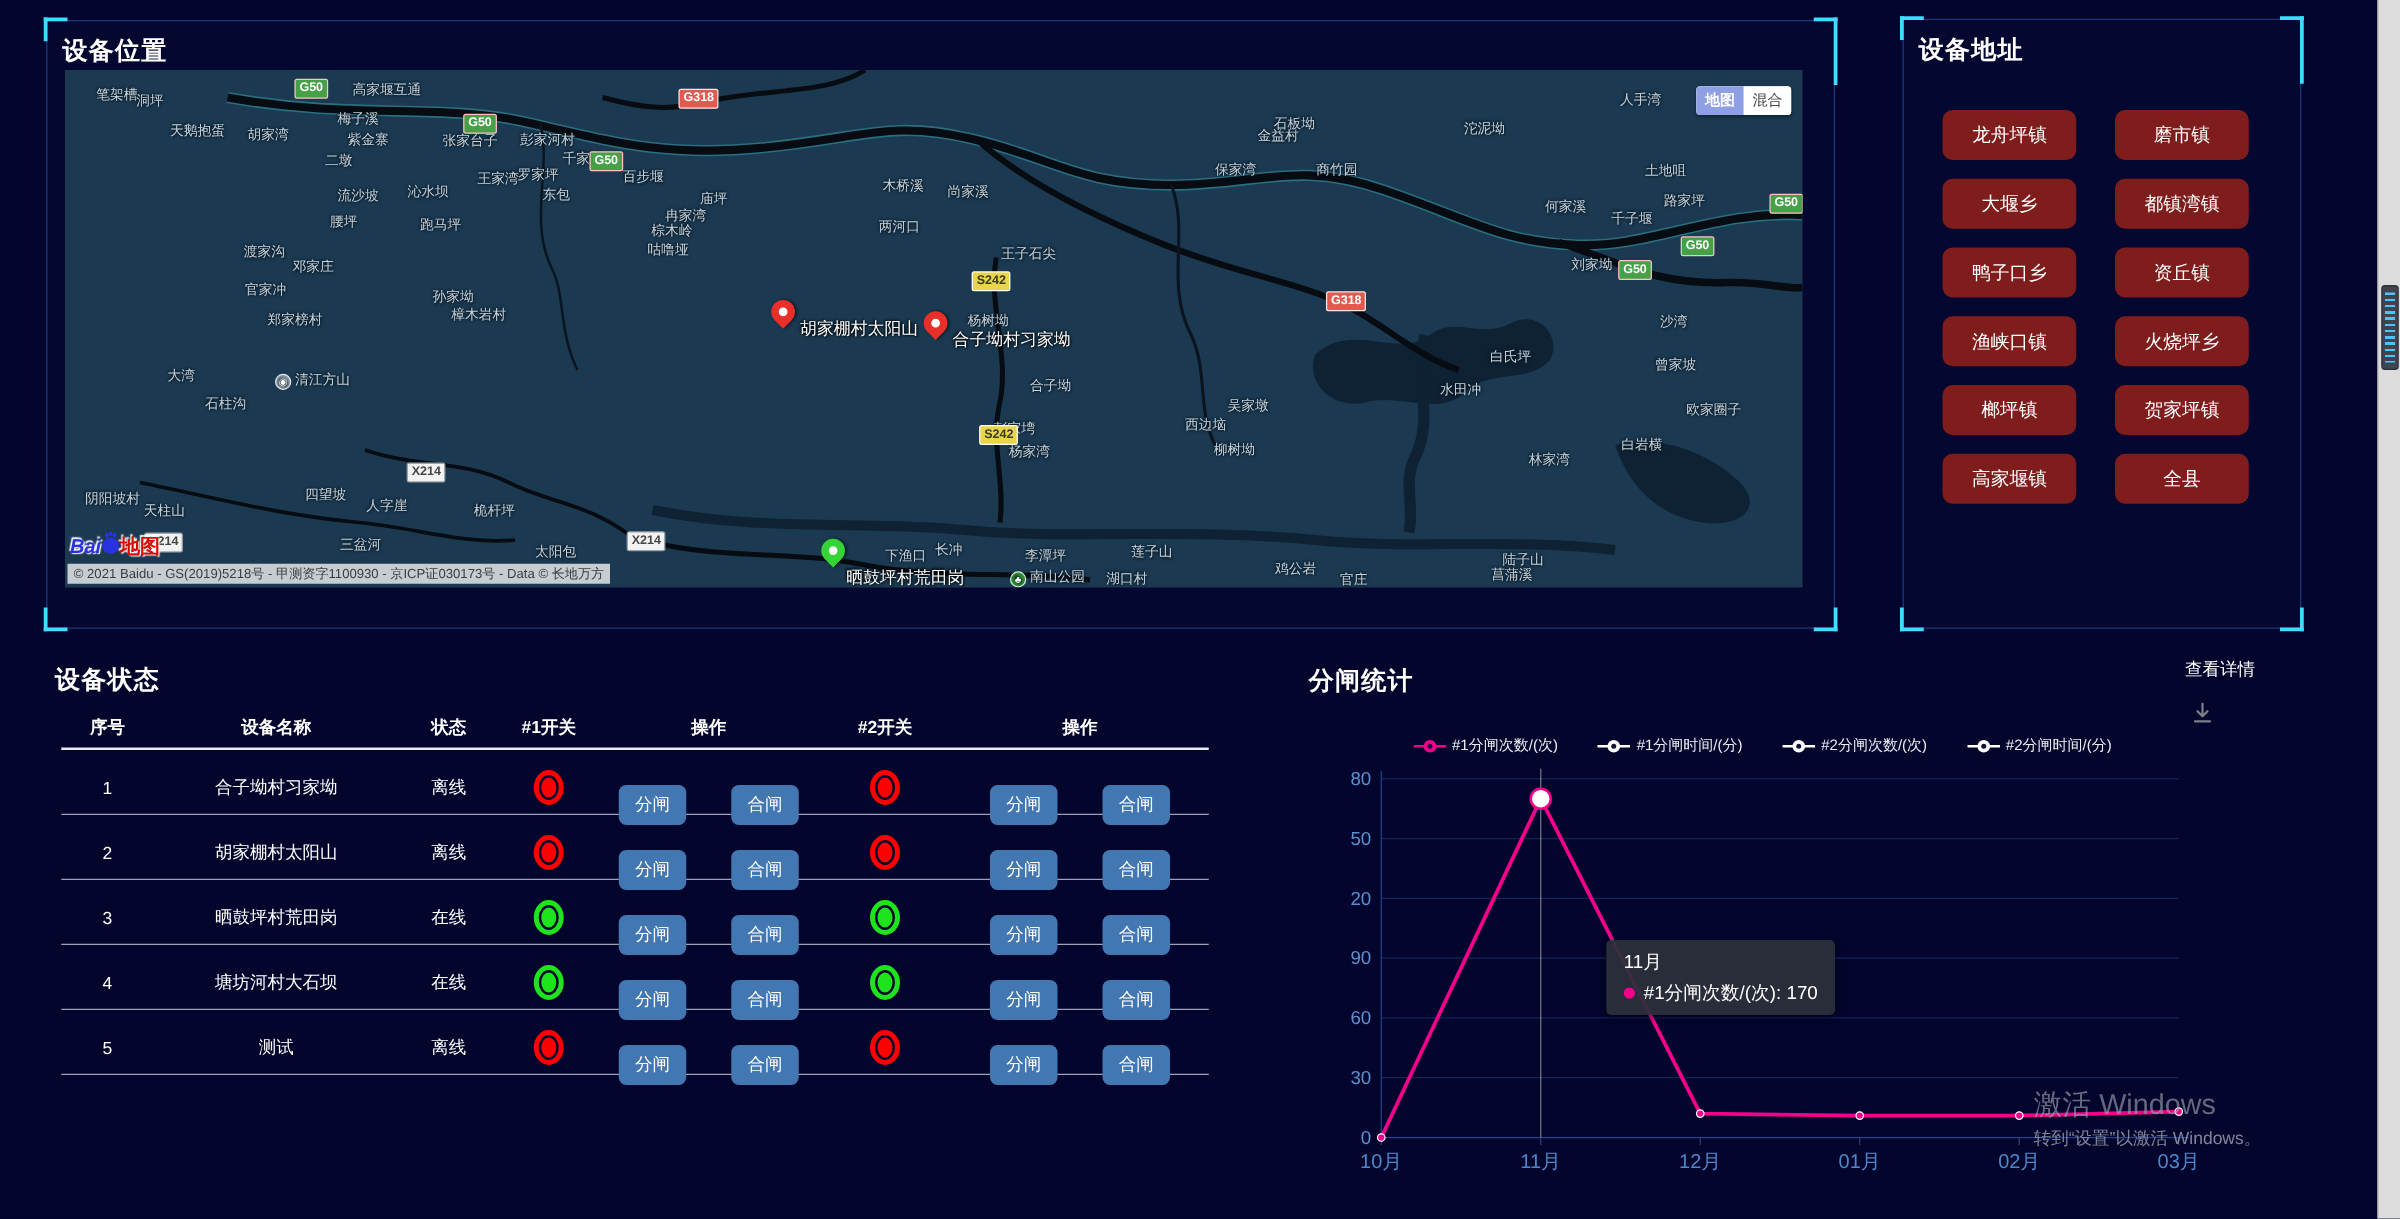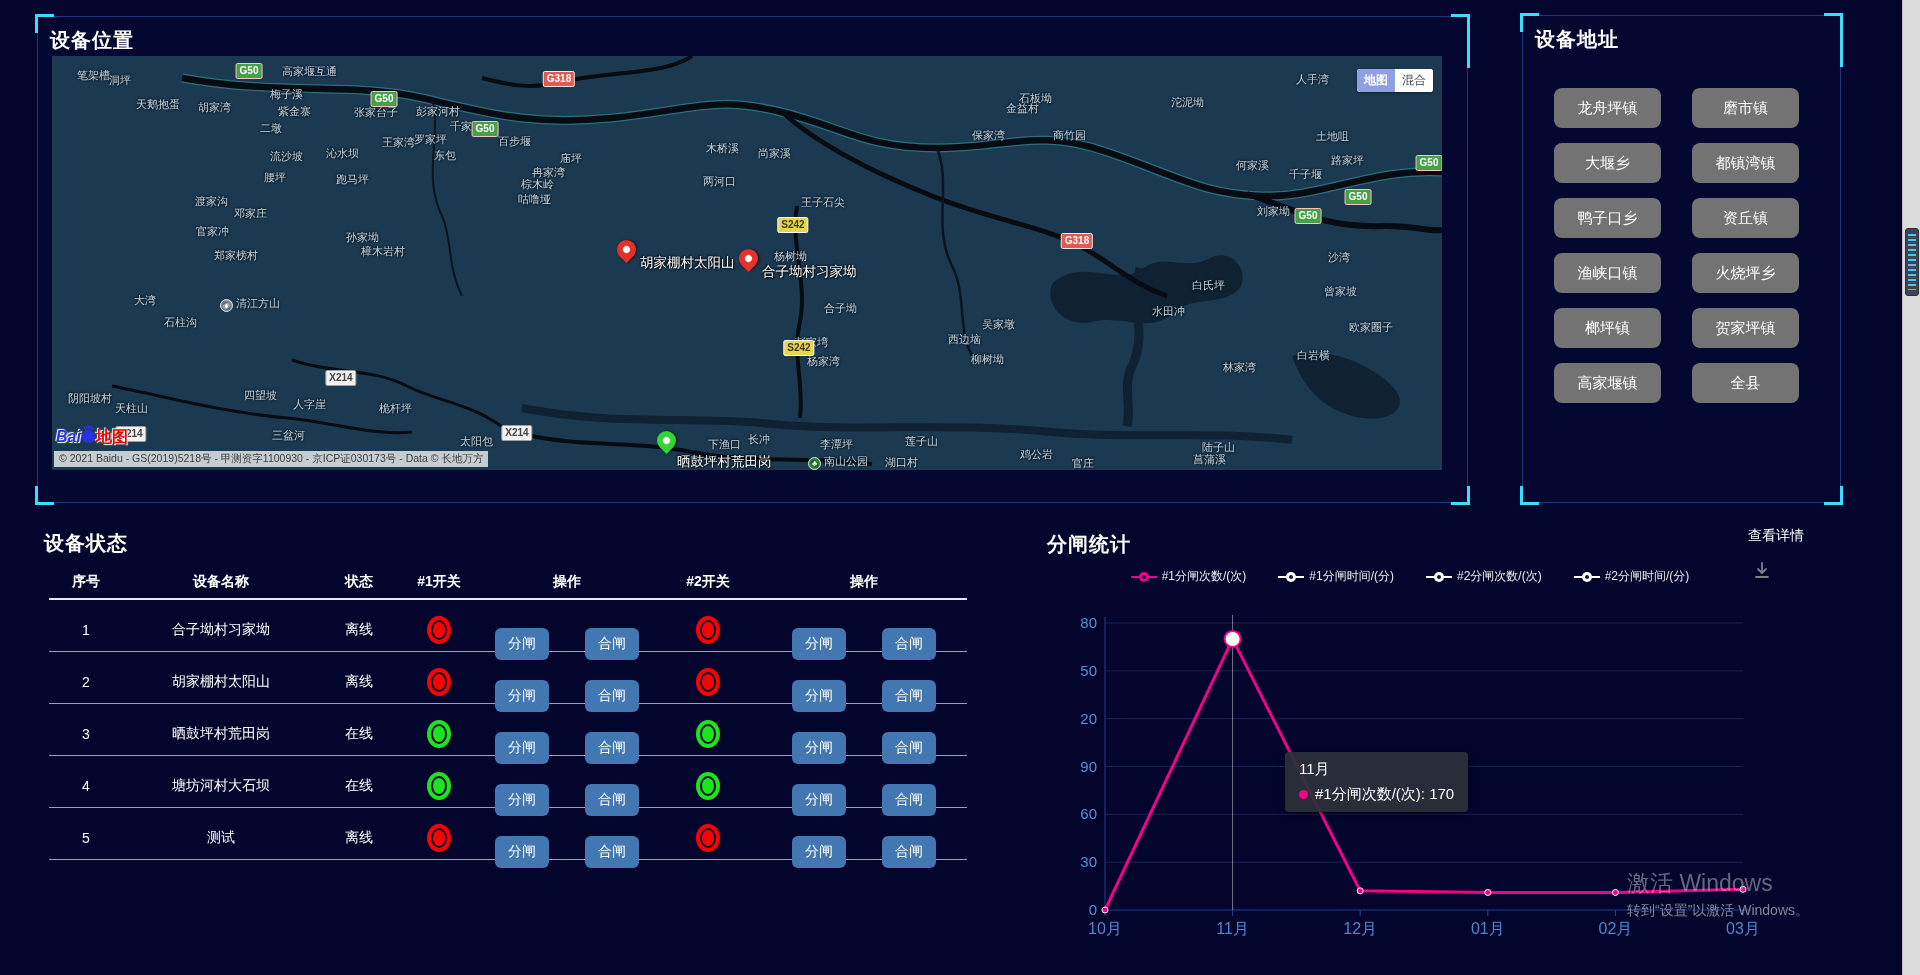--- a/index.html
+++ b/index.html
@@ -46,40 +46,40 @@
     text-shadow:1px 1px 1px #fff,-1px -1px 1px #fff;white-space:nowrap;}
   .bdlogo .b1{color:#2932e1;}
   .bdlogo .paw{display:inline-block;width:13px;height:13px;background:#2932e1;border-radius:50% 50% 45% 45%;
     position:relative;vertical-align:-1px;margin:0 1px;}
   .bdlogo .paw::after{content:"";position:absolute;left:2px;top:-4px;width:3px;height:4px;border-radius:50%;
     background:#2932e1;box-shadow:3px -1px 0 #2932e1,6px 0 0 #2932e1;}
   .bdlogo .b3{color:#e10601;font-style:normal;}
   
   .addr-grid{position:absolute;left:31px;top:72px;display:grid;grid-template-columns:107px 107px;
     gap:15px 31px;}
-  .addr-btn{width:107px;height:40px;background:#737373;border:none;border-radius:8px;color:#fff;
+  .addr-btn{width:107px;height:40px;background:#7f1d1d;border:none;border-radius:8px;color:#fff;
     font-size:15px;cursor:pointer;font-family:inherit;}
   
   .tbl{position:absolute;left:49px;top:566px;width:918px;}
   .tr,.thead{display:grid;grid-template-columns:74px 196px 80px 80px 176px 106px 206px;align-items:center;}
   .thead{height:32px;border-bottom:2px solid #e8eaf2;}
   .th{text-align:center;font-size:14px;font-weight:bold;}
   .tr{height:51px;border-bottom:1px solid #9aa2b8;}
   .td{text-align:center;font-size:14px;display:flex;align-items:center;justify-content:center;}
   .ops{gap:36px;}
   .act-btn{width:54px;height:32px;background:#4377b1;border:none;border-radius:6px;color:#fff;
     font-size:14px;cursor:pointer;font-family:inherit;margin-top:28px;}
   .ind{display:inline-block;width:16px;height:20px;border-radius:50%;border:4px solid red;position:relative;}
   .ind .core{position:absolute;left:2px;top:2px;right:2px;bottom:2px;border-radius:50%;background:red;}
   .ind.red{border-color:#ff0000;} .ind.red .core{background:#ff0000;}
   .ind.green{border-color:#1ee41e;} .ind.green .core{background:#1ee41e;}
   
   .view-details{position:absolute;left:1748px;top:527px;font-size:14px;color:#fff;cursor:pointer;}
   .dl-icon{position:absolute;left:1752px;top:560px;cursor:pointer;}
-  .legend{position:absolute;left:1100px;top:568px;width:620px;display:flex;justify-content:center;
+  .legend{position:absolute;left:1100px;top:588px;width:620px;display:flex;justify-content:center;
     gap:32px;align-items:center;}
   .lg-item{display:flex;align-items:center;gap:5px;cursor:pointer;}
   .lg-mark{position:relative;width:26px;height:2px;}
   .lg-dot{position:absolute;left:8px;top:-4px;width:10px;height:10px;border-radius:50%;}
   .lg-dot::after{content:"";position:absolute;left:3px;top:3px;width:4px;height:4px;border-radius:50%;background:#10123d;}
   .lg-label{font-size:12px;color:#ececf2;}
   .chart-svg{position:absolute;left:1080px;top:600px;}
   .chart-svg text{font-family:"Liberation Sans","DejaVu Sans",sans-serif;}
   .tooltip{position:absolute;left:1285px;top:752px;background:rgba(44,47,58,.93);border-radius:4px;
     padding:8px 14px;z-index:9;box-shadow:0 2px 6px rgba(0,0,0,.4);}
@@ -184,21 +184,21 @@
         <span class="map-label" style="left: 919px; top: 296px;">柳树坳</span>
         <span class="map-label" style="left: 1171px; top: 304px;">林家湾</span>
         <span class="map-label" style="left: 1245px; top: 292px;">白岩横</span>
         <span class="map-label" style="left: 82px; top: 237px;">大湾</span>
         <span class="map-label" style="left: 112px; top: 259px;">石柱沟</span>
         <span class="map-label" style="left: 16px; top: 335px;">阴阳坡村</span>
         <span class="map-label" style="left: 63px; top: 345px;">天柱山</span>
         <span class="map-label" style="left: 192px; top: 332px;">四望坡</span>
         <span class="map-label" style="left: 241px; top: 341px;">人字崖</span>
         <span class="map-label" style="left: 327px; top: 345px;">桅杆坪</span>
-        <span class="map-label" style="left: 376px; top: 378px; margin-left: 32px;">太阳包</span>
+        <span class="map-label" style="left: 376px; top: 378px;">太阳包</span>
         <span class="map-label" style="left: 220px; top: 372px;">三盆河</span>
         <span class="map-label" style="left: 656px; top: 381px;">下渔口</span>
         <span class="map-label" style="left: 696px; top: 376px;">长冲</span>
         <span class="map-label" style="left: 768px; top: 381px;">李潭坪</span>
         <span class="map-label" style="left: 853px; top: 378px;">莲子山</span>
         <span class="map-label" style="left: 833px; top: 399px;">湖口村</span>
         <span class="map-label" style="left: 968px; top: 391px;">鸡公岩</span>
         <span class="map-label" style="left: 1020px; top: 400px;">官庄</span>
         <span class="map-label" style="left: 1150px; top: 384px;">陆子山</span>
         <span class="map-label" style="left: 1141px; top: 396px;">菖蒲溪</span>

